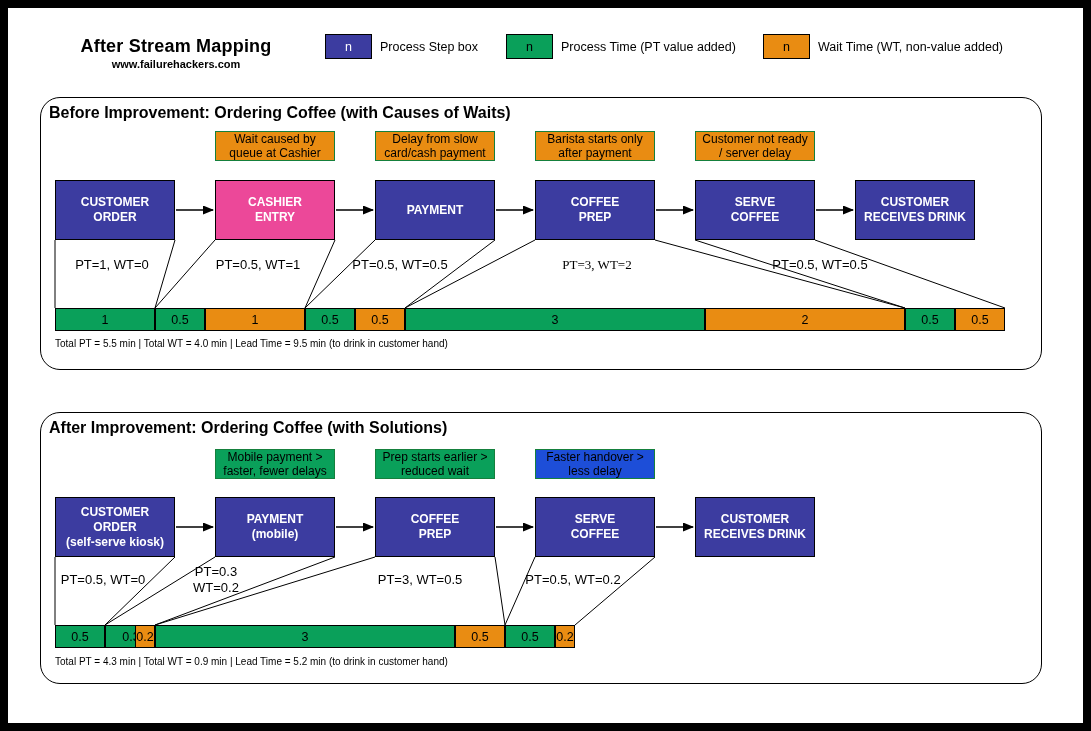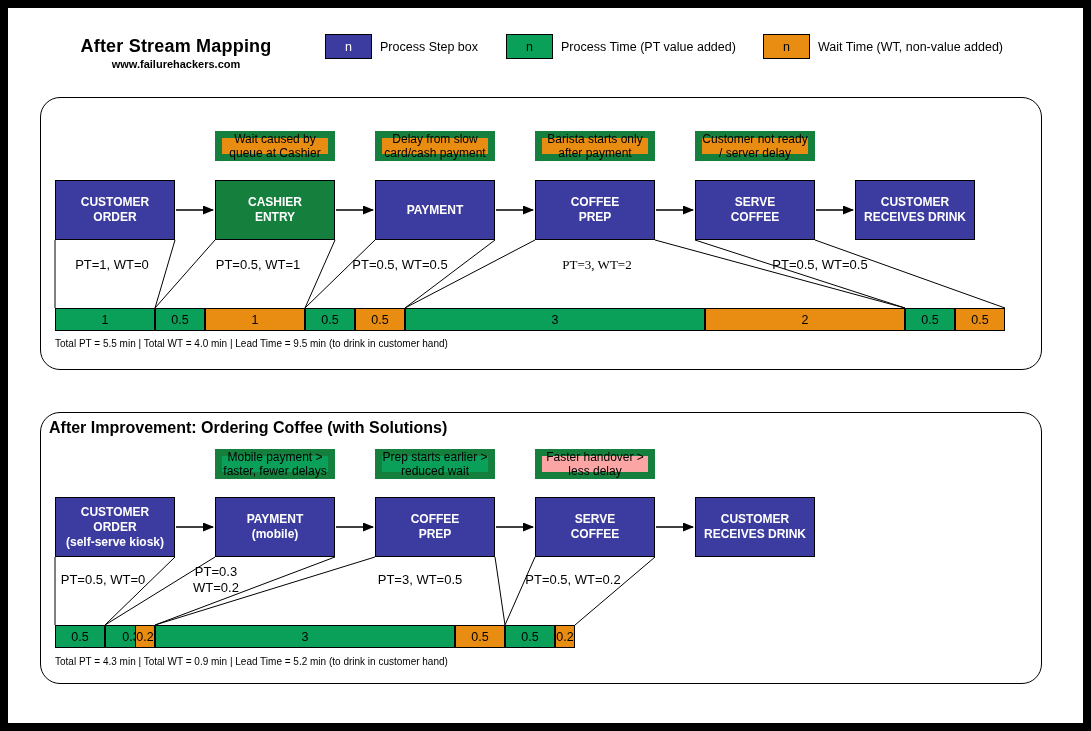--- a/index.html
+++ b/index.html
@@ -10,21 +10,21 @@
   .frame{position:absolute;inset:0;border:8px solid #000;pointer-events:none;z-index:50;}
   .abs{position:absolute;}
   .page-title{left:0;top:36px;width:352px;text-align:center;font-weight:bold;font-size:18px;letter-spacing:.2px;}
   .page-subtitle{left:0;top:58px;width:352px;text-align:center;font-weight:bold;font-size:11px;}
   .legend-item{top:34px;display:flex;align-items:center;gap:8px;height:25px;}
   .legend-swatch{width:47px;height:25px;border:1px solid #000;box-sizing:border-box;
     display:flex;align-items:center;justify-content:center;font-size:12.5px;}
   .legend-label{font-size:12.5px;white-space:nowrap;}
   .section-rect{border:1px solid #000;border-radius:20px;box-sizing:border-box;}
   .section-title{font-weight:bold;font-size:16px;white-space:nowrap;}
-  .callout{width:120px;height:30px;border:7px solid #15803d;box-sizing:border-box;
+  .callout{width:120px;height:30px;border:1px solid #15803d;box-sizing:border-box;
     display:flex;flex-direction:column;align-items:center;justify-content:center;
     text-align:center;font-size:12px;line-height:14px;}
   .proc{width:120px;height:60px;border:1px solid #000;box-sizing:border-box;color:#fff;
     display:flex;flex-direction:column;align-items:center;justify-content:center;
     text-align:center;font-weight:bold;font-size:12px;line-height:15px;}
   .ptwt{transform:translateX(-50%);text-align:center;font-size:13px;line-height:16px;white-space:nowrap;}
   .seg{height:23px;border:1px solid #000;box-sizing:border-box;
     display:flex;align-items:center;justify-content:center;font-size:12.5px;}
   .totals{font-size:10px;white-space:nowrap;}
   svg#overlay{position:absolute;left:0;top:0;z-index:10;pointer-events:none;}
@@ -44,20 +44,21 @@
   <div class="abs legend-item" style="left:506px">
     <div class="legend-swatch" style="background: rgb(10, 160, 90); color: rgb(0, 0, 0);">n</div>
     <div class="legend-label">Process Time (PT value added)</div>
   </div>
   <div class="abs legend-item" style="left:763px">
     <div class="legend-swatch" style="background: rgb(233, 140, 18); color: rgb(0, 0, 0);">n</div>
     <div class="legend-label">Wait Time (WT, non-value added)</div>
   </div>
 
   <div class="abs section-rect" style="left:40px;top:97px;width:1002px;height:273px"></div>
+  <div class="abs section-title" style="left:49px;top:104px">Before Improvement: Ordering Coffee (with Causes of Waits)</div>
   <div class="abs totals" style="left:55px;top:338px">Total PT = 5.5 min | Total WT = 4.0 min | Lead Time = 9.5 min (to drink in customer hand)</div>
 
   <div class="abs section-rect" style="left:40px;top:412px;width:1002px;height:272px"></div>
   <div class="abs section-title" style="left:49px;top:419px">After Improvement: Ordering Coffee (with Solutions)</div>
   <div class="abs totals" style="left:55px;top:656px">Total PT = 4.3 min | Total WT = 0.9 min | Lead Time = 5.2 min (to drink in customer hand)</div>
 
   <svg id="overlay" width="1091" height="731">
     <defs>
       <marker id="arr" markerWidth="11" markerHeight="9" refX="10" refY="4.5" orient="auto" markerUnits="userSpaceOnUse">
         <path d="M0,0 L11,4.5 L0,9 z" fill="#000"></path>
@@ -108,21 +109,21 @@
       <div class="">after payment</div>
     </div>
     <div class="abs callout" style="left: 695px; top: 131px; background: rgb(233, 140, 18);">
       <div class="">Customer not ready</div>
       <div class="">/ server delay</div>
     </div>
     <div class="abs proc" style="left: 55px; top: 180px; background: rgb(60, 60, 160);">
       <div class="">CUSTOMER</div>
       <div class="">ORDER</div>
     </div>
-    <div class="abs proc" style="left: 215px; top: 180px; background: #15803d;">
+    <div class="abs proc" style="left: 215px; top: 180px; background: #ec4899;">
       <div class="">CASHIER</div>
       <div class="">ENTRY</div>
     </div>
     <div class="abs proc" style="left: 375px; top: 180px; background: rgb(60, 60, 160);">
       <div class="">PAYMENT</div>
     </div>
     <div class="abs proc" style="left: 535px; top: 180px; background: rgb(60, 60, 160);">
       <div class="">COFFEE</div>
       <div class="">PREP</div>
     </div>
@@ -159,21 +160,21 @@
     <div class="abs seg" style="left: 905px; top: 308px; width: 50px; background: rgb(10, 160, 90);">0.5</div>
     <div class="abs seg" style="left: 955px; top: 308px; width: 50px; background: rgb(233, 140, 18);">0.5</div>
     <div class="abs callout" style="left: 375px; top: 449px; background: rgb(10, 160, 90);">
       <div class="">Prep starts earlier &gt;</div>
       <div class="">reduced wait</div>
     </div>
     <div class="abs callout" style="left: 215px; top: 449px; background: rgb(10, 160, 90);">
       <div class="">Mobile payment &gt;</div>
       <div class="">faster, fewer delays</div>
     </div>
-    <div class="abs callout" style="left: 535px; top: 449px; background: #fca5a5;">
+    <div class="abs callout" style="left: 535px; top: 449px; background: #1d4ed8;">
       <div class="">Faster handover &gt;</div>
       <div class="">less delay</div>
     </div>
     <div class="abs proc" style="left: 55px; top: 497px; background: rgb(60, 60, 160);">
       <div class="">CUSTOMER</div>
       <div class="">ORDER</div>
       <div class="">(self-serve kiosk)</div>
     </div>
     <div class="abs proc" style="left: 215px; top: 497px; background: rgb(60, 60, 160);">
       <div class="">PAYMENT</div>

